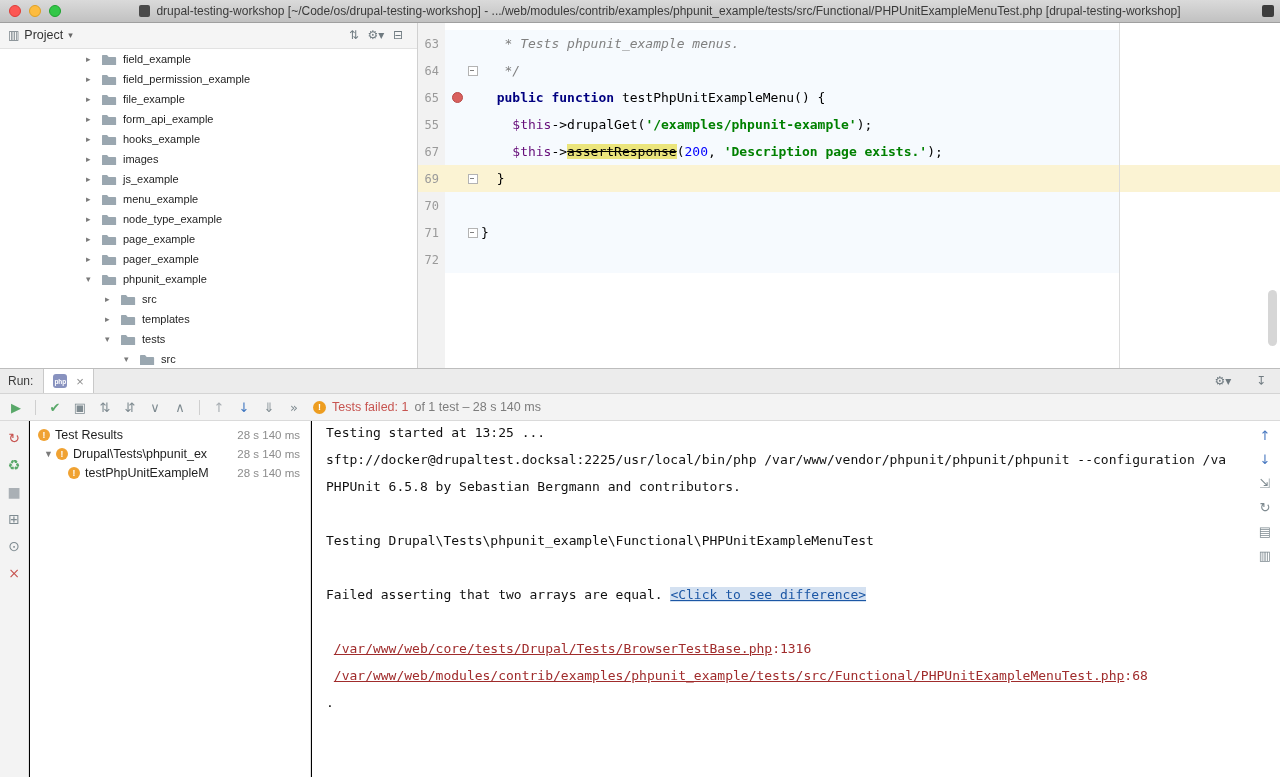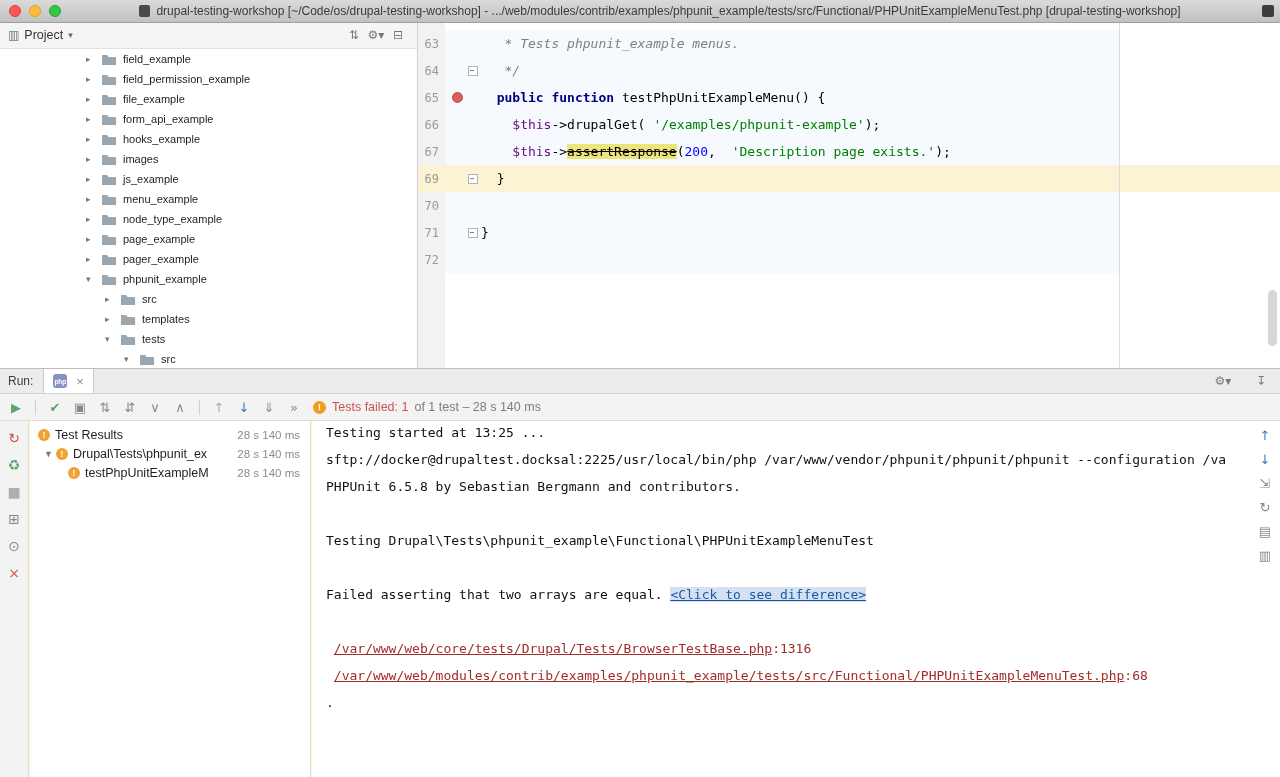--- a/index.html
+++ b/index.html
@@ -53,27 +53,27 @@
         font:12px "DejaVu Sans Mono",monospace;color:#9a9a9a;}
   .gmark{width:36px;flex:none;position:relative;height:100%;}
   .foldbox{position:absolute;left:23px;top:9px;width:8px;height:8px;border:1px solid #b3b3b3;background:#fff;}
   .foldbox::after{content:"";position:absolute;left:1px;top:3px;width:4px;height:1px;background:#808080;}
   .testdot{position:absolute;left:7px;top:8px;width:11px;height:11px;border-radius:50%;
            background:#d9605e;border:1px solid #b94a48;box-sizing:border-box;}
   .ecode{font:13px "DejaVu Sans Mono",monospace;white-space:pre;}
   .tk-c{color:#808080;font-style:italic;}
   .tk-k{color:#000080;font-weight:bold;}
   .tk-p{color:#000;}
-  .tk-s{color:#008000;font-weight:normal;margin-left:8px;}
+  .tk-s{color:#008000;font-weight:bold;}
   .tk-n{color:#0000ff;}
   .tk-v{color:#660e7a;}
   .tk-d{color:#000;background:#ebe57c;text-decoration:line-through;}
 
   
-  .run-panel{position:absolute;top:368px;left:0;width:1280px;height:409px;background:#fef9c3;
+  .run-panel{position:absolute;top:368px;left:0;width:1280px;height:409px;background:#000000;
              border-top:1px solid #bdbdbd;box-sizing:border-box;}
   .run-tabbar{position:absolute;top:0;left:0;right:0;height:24px;background:#ececec;
               border-bottom:1px solid #d4d4d4;display:flex;align-items:center;}
   .run-label{margin:0 10px 0 8px;font-size:12px;color:#3c3c3c;}
   .run-tab{height:24px;box-sizing:border-box;background:#fff;border-left:1px solid #c9c9c9;
            border-right:1px solid #c9c9c9;display:flex;align-items:center;gap:6px;
            padding:0 9px;font-size:12px;color:#262626;}
   .php-icon{width:14px;height:14px;border-radius:3px;background:#8892bf;color:#fff;
             font-size:6.5px;font-weight:bold;display:flex;align-items:center;justify-content:center;flex:none;}
   .run-tab-title{white-space:nowrap;}
@@ -312,21 +312,21 @@
             <span class="ecode"><span class="tk-c">   */</span></span>
           </div>
           <div class="eline">
             <span class="lnum">65</span>
             <span class="gmark">
               <span class="testdot"></span>
             </span>
             <span class="ecode"><span class="tk-p">  </span><span class="tk-k">public function </span><span class="tk-p">testPhpUnitExampleMenu() {</span></span>
           </div>
           <div class="eline">
-            <span class="lnum">66</span>
+            <span class="lnum">55</span>
             <span class="gmark"></span>
             <span class="ecode"><span class="tk-p">    </span><span class="tk-v">$this</span><span class="tk-p">-&gt;drupalGet(</span><span class="tk-s">'/examples/phpunit-example'</span><span class="tk-p">);</span></span>
           </div>
           <div class="eline">
             <span class="lnum">67</span>
             <span class="gmark"></span>
             <span class="ecode"><span class="tk-p">    </span><span class="tk-v">$this</span><span class="tk-p">-&gt;</span><span class="tk-d">assertResponse</span><span class="tk-p">(</span><span class="tk-n">200</span><span class="tk-p">, </span><span class="tk-s">'Description page exists.'</span><span class="tk-p">);</span></span>
           </div>
           <div class="eline">
             <span class="lnum">69</span>

